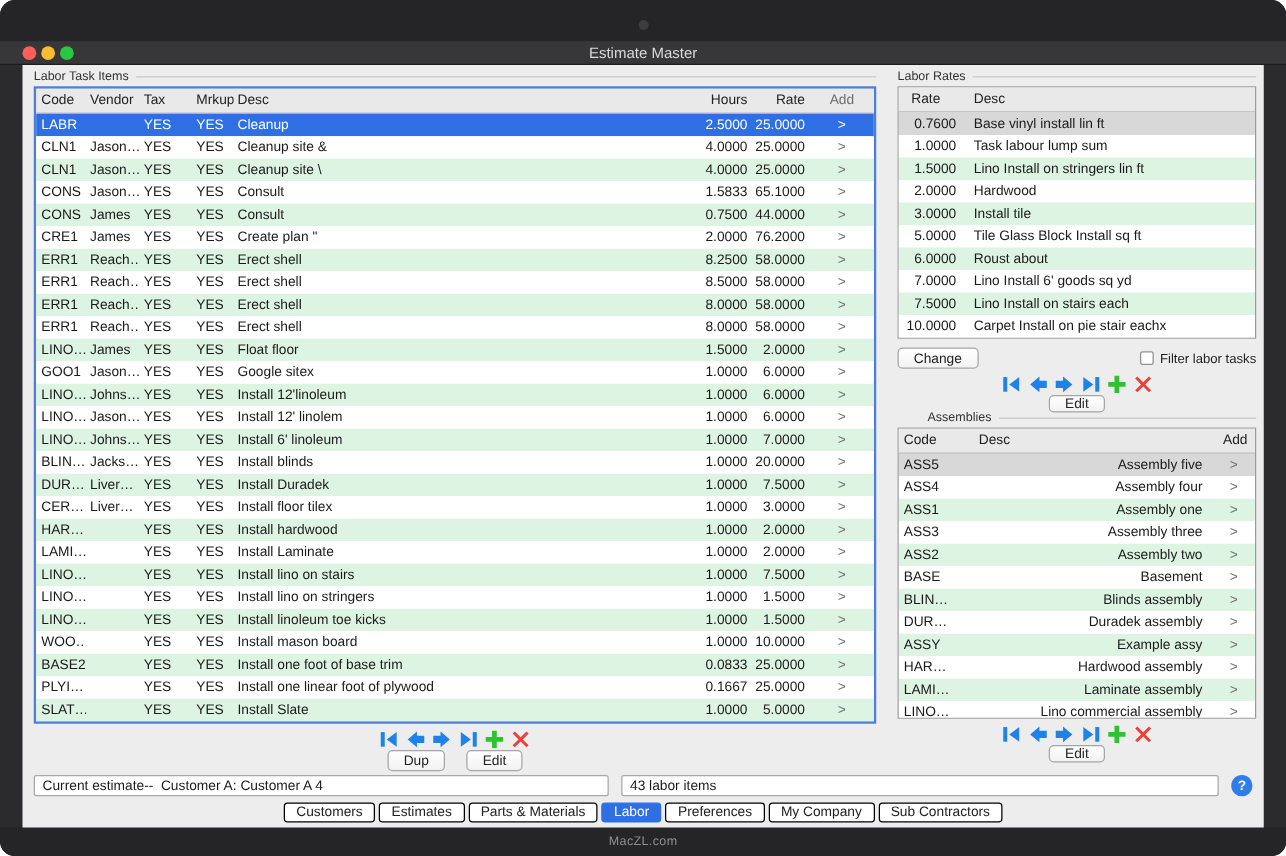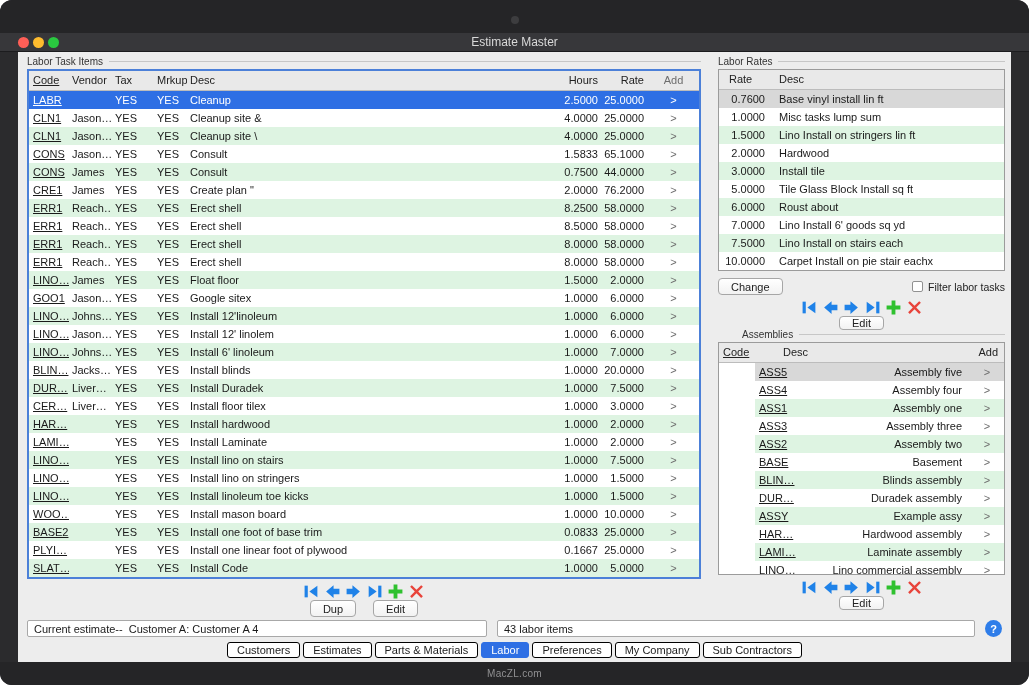--- a/index.html
+++ b/index.html
@@ -25,41 +25,41 @@
   .section-head { display:flex; align-items:center; height:12px; }
   .section-label { font-size:10px; color:#333; white-space:nowrap; }
   .section-line { flex:1; height:1px; background:#c7c7c7; margin-left:6px; }
 
   .table { background:#fff; }
   .t-header { display:grid; background:#e9e9e9; border-bottom:1px solid #bcbcbc; height:20px; line-height:19px; color:#222; }
   .t-row { display:grid; height:18px; line-height:18px; }
   .t-row.even { background:var(--row-green,#def4e2); }
   .t-row.odd { background:#ffffff; }
   .td,.th { overflow:hidden; white-space:nowrap; }
-  .pl4 { padding-left:4px;text-decoration:underline; } .pl3 { padding-left:3px; } .pl10 { padding-left:10px; }
+  .pl4 { padding-left:4px; } .pl3 { padding-left:3px; } .pl10 { padding-left:10px; }
   .num { text-align:right; padding-right:4px; }
   .add { text-align:center; color:#6d6d6d; }
   .ra { text-align:right; padding-right:8px; }
 
   
   .tasks-section { position:absolute; left:9px; top:3px; width:674px; }
   .tasks-table { margin-top:2px; border:2px solid var(--table-focus,#4c80d8); }
   .tasks-grid { grid-template-columns:40px 43px 42px 33px 1fr 80px 46px 51px; }
   .tasks-table .t-row.selected { background:var(--accent,#2e6fe4); color:#fff; }
   .tasks-table .t-row.selected .add { color:#fff; }
 
   
   .rates-section { position:absolute; left:700px; top:3px; width:287px; }
   .rates-table { margin-top:2px; border:1px solid #9b9b9b; }
   .rates-grid { grid-template-columns:50px 1fr; }
   .rates-table .t-row.selected { background:var(--row-selected-inactive,#d8d8d8); }
   .asm-head { margin-top:11px;margin-left:24px; }
   .asm-table { margin-top:2px; border:1px solid #9b9b9b; }
   .asm-grid { grid-template-columns:54px 1fr 34px; }
-  .asm-table .t-body { height:211px; overflow:hidden;padding-left:36px; }
+  .asm-table .t-body { height:211px; overflow:hidden; }
   .asm-table .t-row.selected { background:var(--row-selected-inactive,#d8d8d8); }
   .th-right { text-align:right; padding-right:6px; }
 
   .controls { display:flex; justify-content:space-between; align-items:center; margin-top:4px; height:18px;flex-direction:column; }
   .change-row { display:flex; justify-content:space-between; align-items:center; margin-top:7px; height:17px; }
   .nav-cluster { display:flex; gap:4px; align-items:center; }
   .nav-icon { width:17px; height:17px; display:inline-block; cursor:pointer; }
   .nav-icon svg { width:100%; height:100%; display:block; }
   .nav-icon.blue { color:var(--nav-blue,#1f82e8); }
   .nav-icon.green { color:var(--nav-green,#2fc12f); }
@@ -406,21 +406,21 @@
             <span class="td pl3">Install one linear foot of plywood</span>
             <span class="td num">0.1667</span>
             <span class="td num">25.0000</span>
             <span class="td add">&gt;</span>
           </div>
             <div class="t-row tasks-grid even">
             <span class="td pl4">SLAT…</span>
             <span class="td pl3"></span>
             <span class="td pl3">YES</span>
             <span class="td pl3">YES</span>
-            <span class="td pl3">Install Code</span>
+            <span class="td pl3">Install Slate</span>
             <span class="td num">1.0000</span>
             <span class="td num">5.0000</span>
             <span class="td add">&gt;</span>
           </div>
           </div>
       </div>
       <div class="controls">
         <div class="nav-cluster">
           <span class="nav-icon blue">
               <svg viewBox="0 0 16 16" fill="currentColor">
@@ -471,21 +471,21 @@
           <span class="th pl10">Desc</span>
         </div>
         <div class="t-body">
 
         <div class="t-row rates-grid even selected">
             <span class="td num">0.7600</span>
             <span class="td pl10">Base vinyl install lin ft</span>
           </div>
             <div class="t-row rates-grid odd">
             <span class="td num">1.0000</span>
-            <span class="td pl10">Misc tasks lump sum</span>
+            <span class="td pl10">Task labour lump sum</span>
           </div>
             <div class="t-row rates-grid even">
             <span class="td num">1.5000</span>
             <span class="td pl10">Lino Install on stringers lin ft</span>
           </div>
             <div class="t-row rates-grid odd">
             <span class="td num">2.0000</span>
             <span class="td pl10">Hardwood</span>
           </div>
             <div class="t-row rates-grid even">

